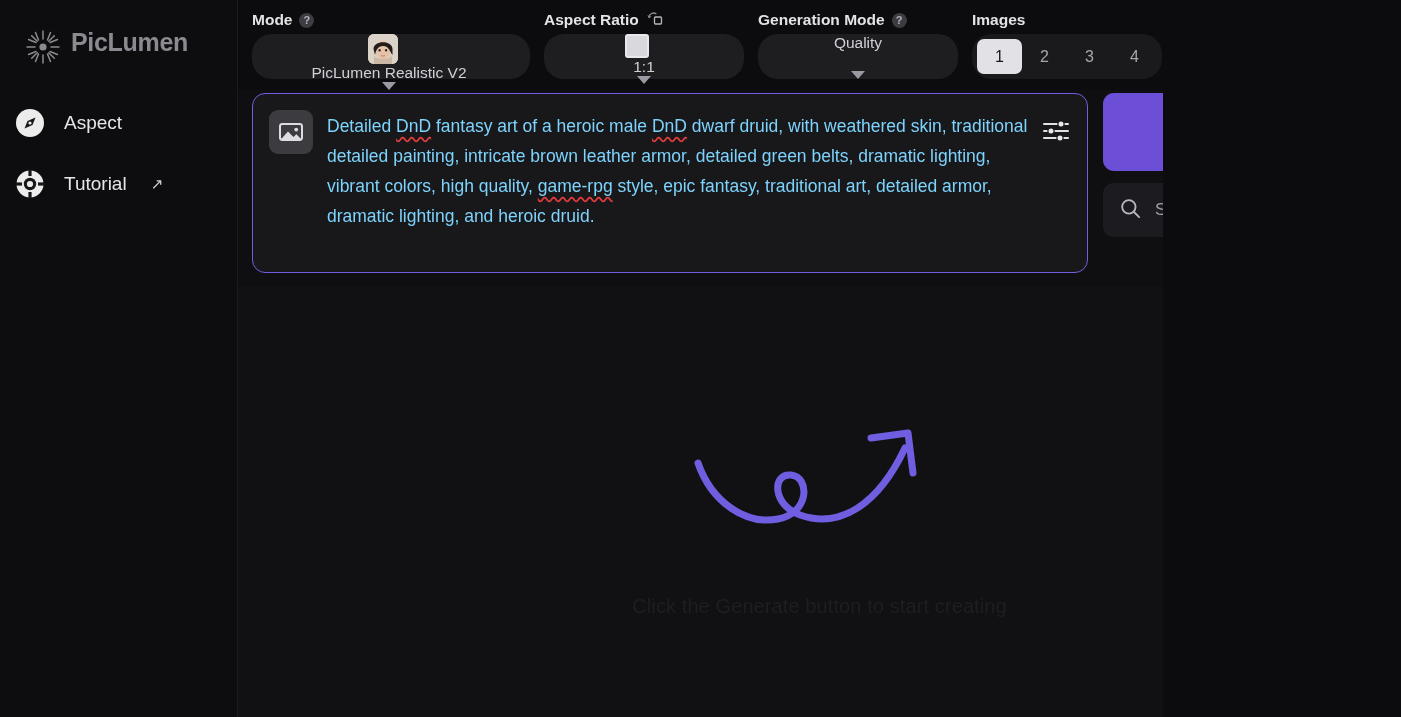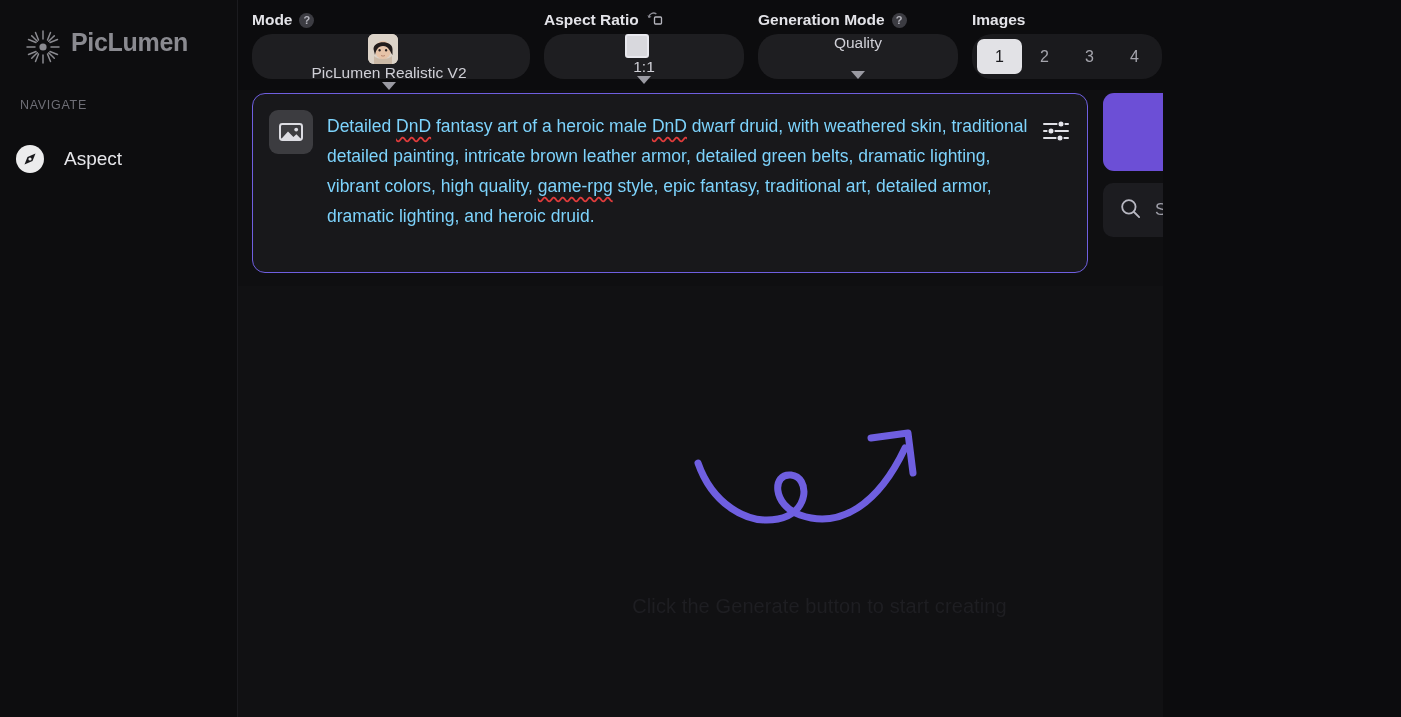--- a/index.html
+++ b/index.html
@@ -192,36 +192,52 @@
             <line x1="26" y1="23.5" x2="33.5" y2="26.5"></line>
             <line x1="4.5" y1="26.5" x2="12" y2="23.5"></line>
             <line x1="26" y1="14.5" x2="33.5" y2="11.5"></line>
           </g>
           <circle cx="19" cy="19" r="3.6" fill="#8a8a90"></circle>
         </svg>
       </span>
       <span class="brand-name">PicLumen</span>
     </div>
 
-    <div class="nav-label">NAVIGATE</div>
 
     <div class="nav-list">
 
       <div class="nav-item">
         <span class="nav-icon">
           <svg viewBox="0 0 32 32" width="32" height="32">
             <circle cx="16" cy="16" r="14" fill="#ececed"></circle>
             <path d="M21.5 10.5 L13.5 14 L10.5 21.5 L18.5 18 Z" fill="#18181b"></path>
             <circle cx="16" cy="16" r="1.6" fill="#ececed"></circle>
           </svg>
         </span>
         <span class="nav-text">Aspect</span>
       </div>
 
 
+      <div class="nav-item">
+        <span class="nav-icon">
+          <svg viewBox="0 0 32 32" width="32" height="32">
+            <circle cx="16" cy="16" r="13.5" fill="#ececed"></circle>
+            <circle cx="16" cy="16" r="6.2" fill="#18181b"></circle>
+            <circle cx="16" cy="16" r="3.1" fill="#ececed"></circle>
+            <g stroke="#18181b" stroke-width="3.2">
+              <line x1="16" y1="1.5" x2="16" y2="8"></line>
+              <line x1="16" y1="24" x2="16" y2="30.5"></line>
+              <line x1="1.5" y1="16" x2="8" y2="16"></line>
+              <line x1="24" y1="16" x2="30.5" y2="16"></line>
+            </g>
+          </svg>
+        </span>
+        <span class="nav-text">Tutorial</span>
+        <span class="ext-arrow">↗</span>
+      </div>
 
     </div>
   </div>
 
   <div class="main">
 
     <div class="topbar">
 
       <div class="ctl-group">
         <div class="ctl-head">

